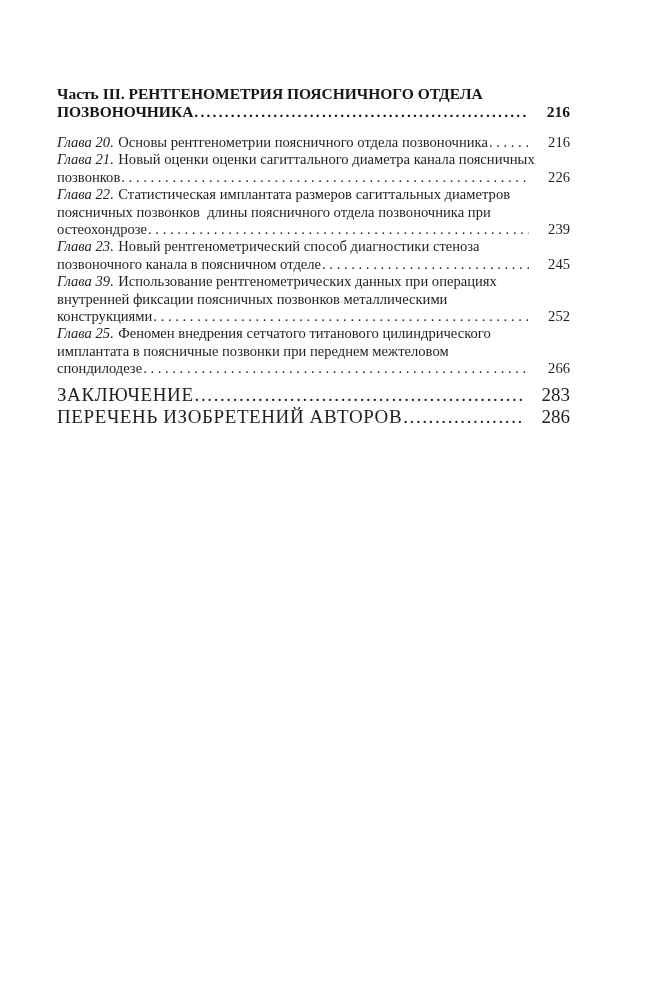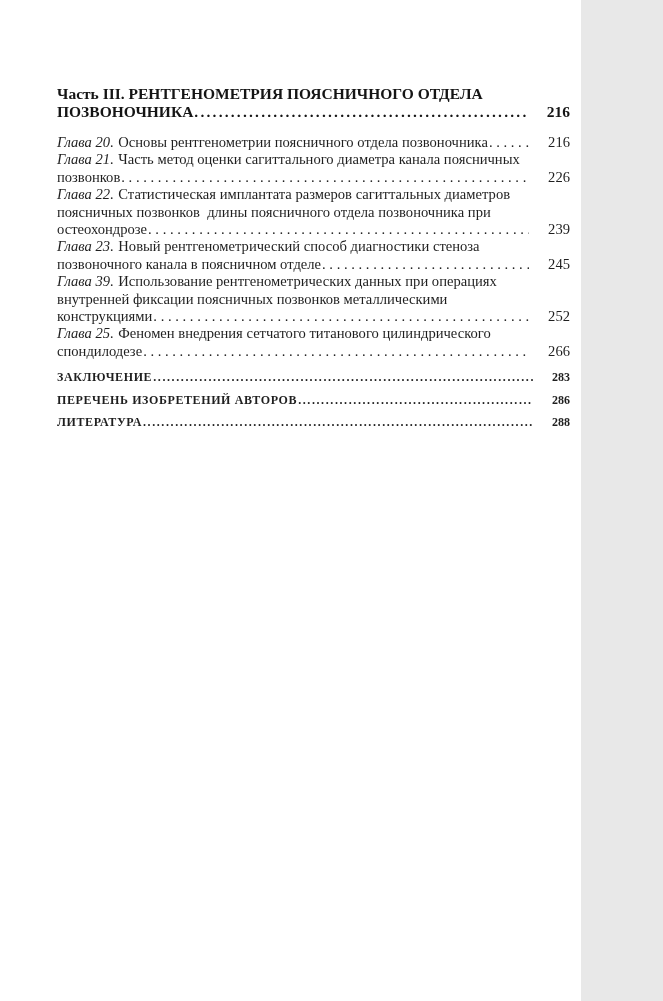--- a/index.html
+++ b/index.html
@@ -1,21 +1,21 @@
 <!DOCTYPE html>
 <html><head>
 <meta charset="utf-8">
 <style>
   * { margin: 0; padding: 0; box-sizing: border-box; }
   html, body { background: #e8e8e8; }
   body { width: 663px; }
 
   .page {
     position: relative;
-    width: 581px;
+    width: 663px;
     height: 1001px;
     background: #ffffff;
     overflow: hidden;
     font-family: "Liberation Serif", "DejaVu Serif", serif;
     color: #1f1f1f;
   }
 
   .content {
     position: absolute;
     left: 57px;
@@ -58,23 +58,22 @@
     letter-spacing: 2.2px;
     font-weight: bold;
   }
 
   
   .chapters { margin-top: 13px; }
 
   
   .back-matter { margin-top: 6px; }
   .back-matter .row {
-    font-size: 12px;
+    font-size: 19px;
     line-height: 22.5px;
-    font-weight: bold;
   }
   .bm-title { letter-spacing: 0.6px; white-space: pre; flex: 0 0 auto; }
   .back-matter .dots::after {
     content: "........................................................................................................";
     letter-spacing: 1.6px;
   }
 </style>
 </head>
 <body>
 
@@ -99,21 +98,21 @@
           <span class="chap-label">Глава 20.</span>
           <span class="row-text">Основы рентгенометрии поясничного отдела позвоночника</span>
           <span class="dots"></span>
           <span class="pagenum">216</span>
         </div>
       </div>
 
       <div>
         <div class="row">
           <span class="chap-label">Глава 21.</span>
-          <span class="row-text">Часть метод оценки сагиттального диаметра канала поясничных</span>
+          <span class="row-text">Новый оценки оценки сагиттального диаметра канала поясничных</span>
         </div>
         <div class="row">
           <span class="row-text">позвонков</span>
           <span class="dots"></span>
           <span class="pagenum">226</span>
         </div>
       </div>
 
       <div>
         <div class="row">
@@ -156,40 +155,38 @@
           <span class="pagenum">252</span>
         </div>
       </div>
 
       <div>
         <div class="row">
           <span class="chap-label">Глава 25.</span>
           <span class="row-text">Феномен внедрения сетчатого титанового цилиндрического</span>
         </div>
         <div class="row">
+          <span class="row-text">имплантата в поясничные позвонки при переднем межтеловом</span>
+        </div>
+        <div class="row">
           <span class="row-text">спондилодезе</span>
           <span class="dots"></span>
           <span class="pagenum">266</span>
         </div>
       </div>
 
     </div>
 
     <div class="back-matter">
       <div class="row">
         <span class="bm-title">ЗАКЛЮЧЕНИЕ</span>
         <span class="dots"></span>
         <span class="pagenum">283</span>
       </div>
       <div class="row">
         <span class="bm-title">ПЕРЕЧЕНЬ ИЗОБРЕТЕНИЙ АВТОРОВ</span>
         <span class="dots"></span>
         <span class="pagenum">286</span>
       </div>
-      <div class="row">
-        <span class="bm-title">ЛИТЕРАТУРА</span>
-        <span class="dots"></span>
-        <span class="pagenum">288</span>
-      </div>
     </div>
 
   </div>
 </div>
 
 </body></html>

